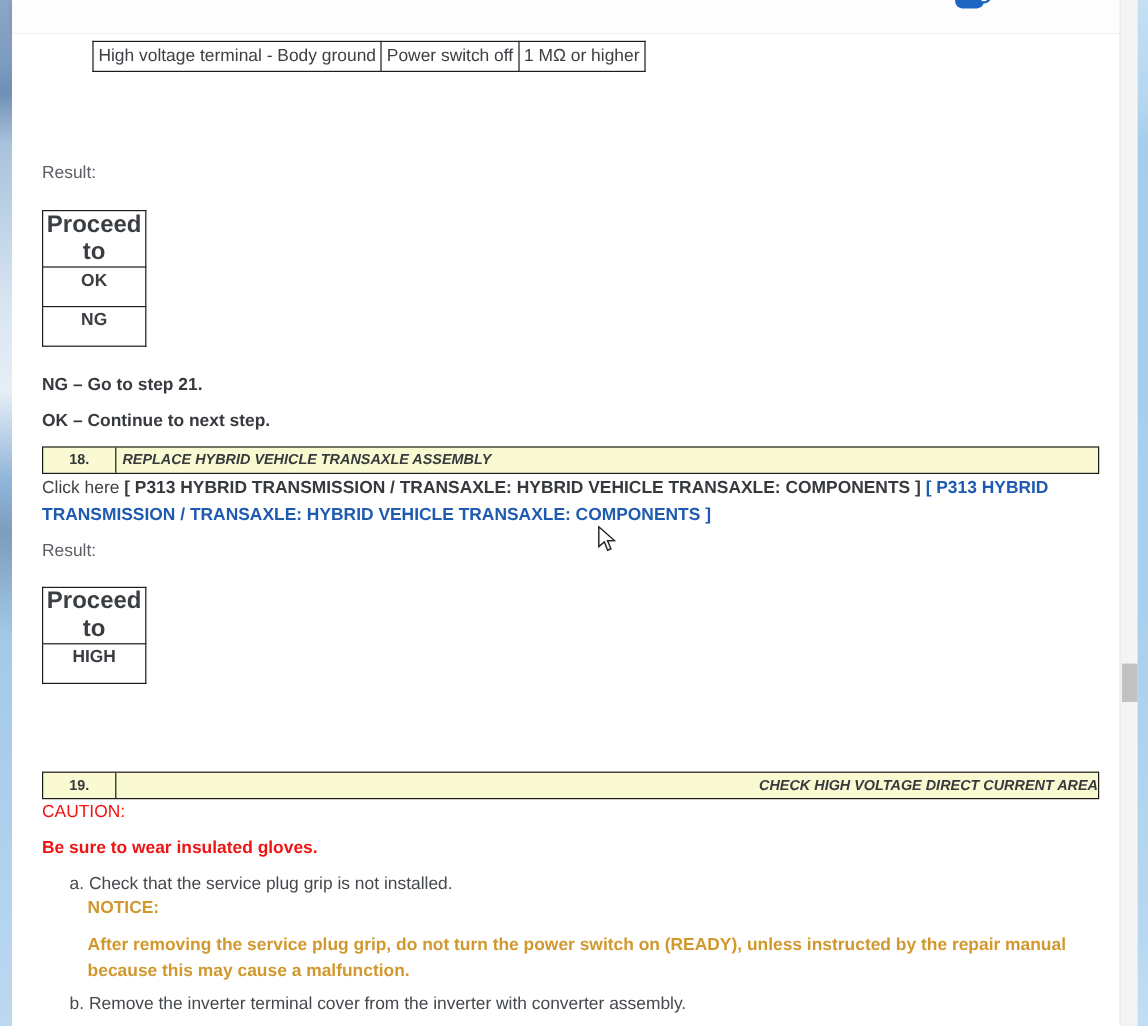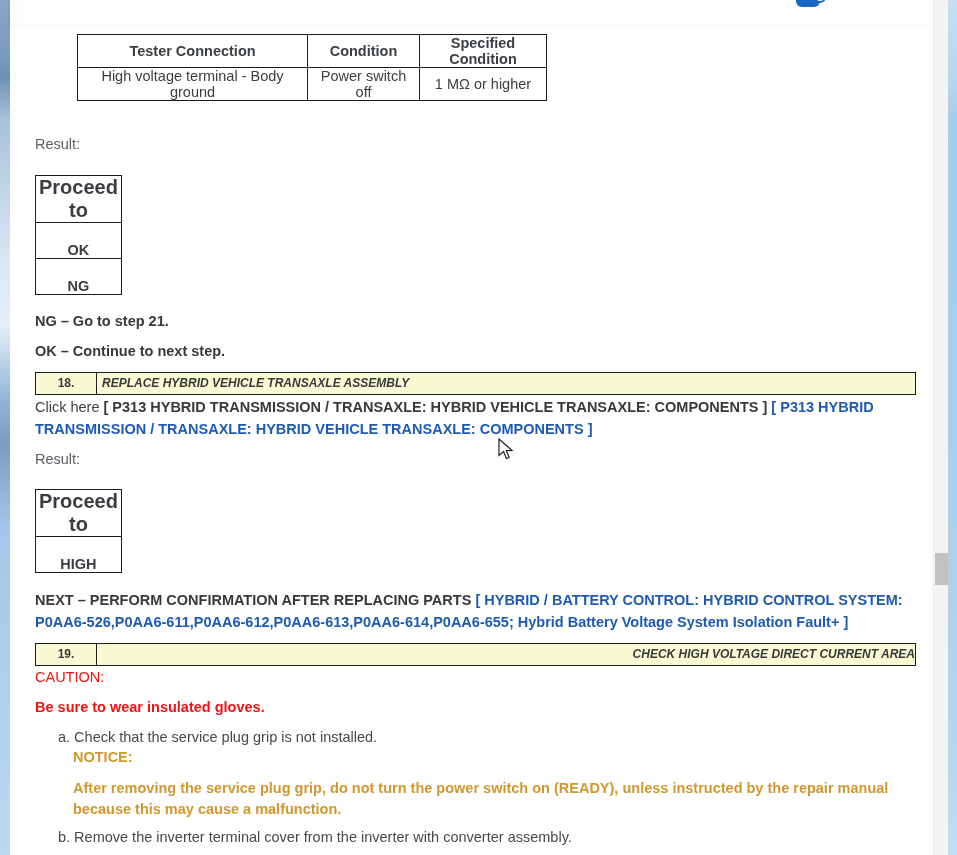--- a/index.html
+++ b/index.html
@@ -34,21 +34,21 @@
   .spec-table { position:absolute; left:67px; top:6px; }
   .spec-table th, .spec-table td { border:1.5px solid #1c1c1c; text-align:center; font-size:14.5px;
     height:25px; padding:0 4px; color:#3c4044; }
   .spec-table th { font-weight:bold; }
   .col-tester { width:230px; } .col-cond { width:112px; } .col-spec { width:127px; }
 
   .proceed-table { position:absolute; left:25px; width:75px; }
   .proceed-table th { border:1.5px solid #1c1c1c; font-weight:bold; height:23px; font-size:20px;
     text-align:center; color:#3a3e42; padding:0 3px; }
   .proceed-table td { border:1.5px solid #1c1c1c; font-weight:bold; height:33px; font-size:14.5px;
-    text-align:center; vertical-align:top; padding-top:19px; color:#3a3e42; }
+    text-align:center; vertical-align:top; padding-top:3px; color:#3a3e42; }
   .pt1 { top:147px; } .pt2 { top:461px; }
 
   .result-label { position:absolute; left:25px; color:#5c6065; }
   .r1 { top:108px; } .r2 { top:423px; }
 
   .bold-line { position:absolute; left:25px; font-weight:bold; color:#36393d; }
   .ngl { top:285px; } .okl { top:315px; }
 
   .step-row { position:absolute; left:25px; width:881px; height:23px; display:flex;
     background:#fafad2; border:1.5px solid #1c1c1c; font-weight:bold; color:#36393d; font-size:12px; }
@@ -86,25 +86,20 @@
     <div class="announce">
       <span class="a-body"></span>
       <span class="a-circle"></span>
     </div>
   </div>
 
   <div class="content">
 
     <table class="spec-table">
       <tbody>
-          <tr>
-        <th class="col-tester">Tester Connection</th>
-        <th class="col-cond">Condition</th>
-        <th class="col-spec">Specified Condition</th>
-      </tr>
       <tr>
         <td>High voltage terminal - Body ground</td>
         <td>Power switch off</td>
         <td>1 MΩ or higher</td>
       </tr>
     </tbody>
       </table>
 
     <div class="result-label r1">Result:</div>
 
@@ -140,23 +135,20 @@
       <tbody>
           <tr>
             <th>Proceed to</th>
           </tr>
       <tr>
             <td>HIGH</td>
           </tr>
     </tbody>
       </table>
 
-    <div class="para next-para">
-      <span>NEXT – PERFORM CONFIRMATION AFTER REPLACING PARTS </span><a class="link">[ HYBRID / BATTERY CONTROL: HYBRID CONTROL SYSTEM: P0AA6-526,P0AA6-611,P0AA6-612,P0AA6-613,P0AA6-614,P0AA6-655; Hybrid Battery Voltage System Isolation Fault+ ]</a>
-    </div>
 
     <div class="step-row s19">
       <div class="step-num">19.</div>
       <div class="step-title">CHECK HIGH VOLTAGE DIRECT CURRENT AREA</div>
     </div>
 
     <div class="caution-label">CAUTION:</div>
     <div class="caution-text">Be sure to wear insulated gloves.</div>
 
     <div class="list-item li-a">

